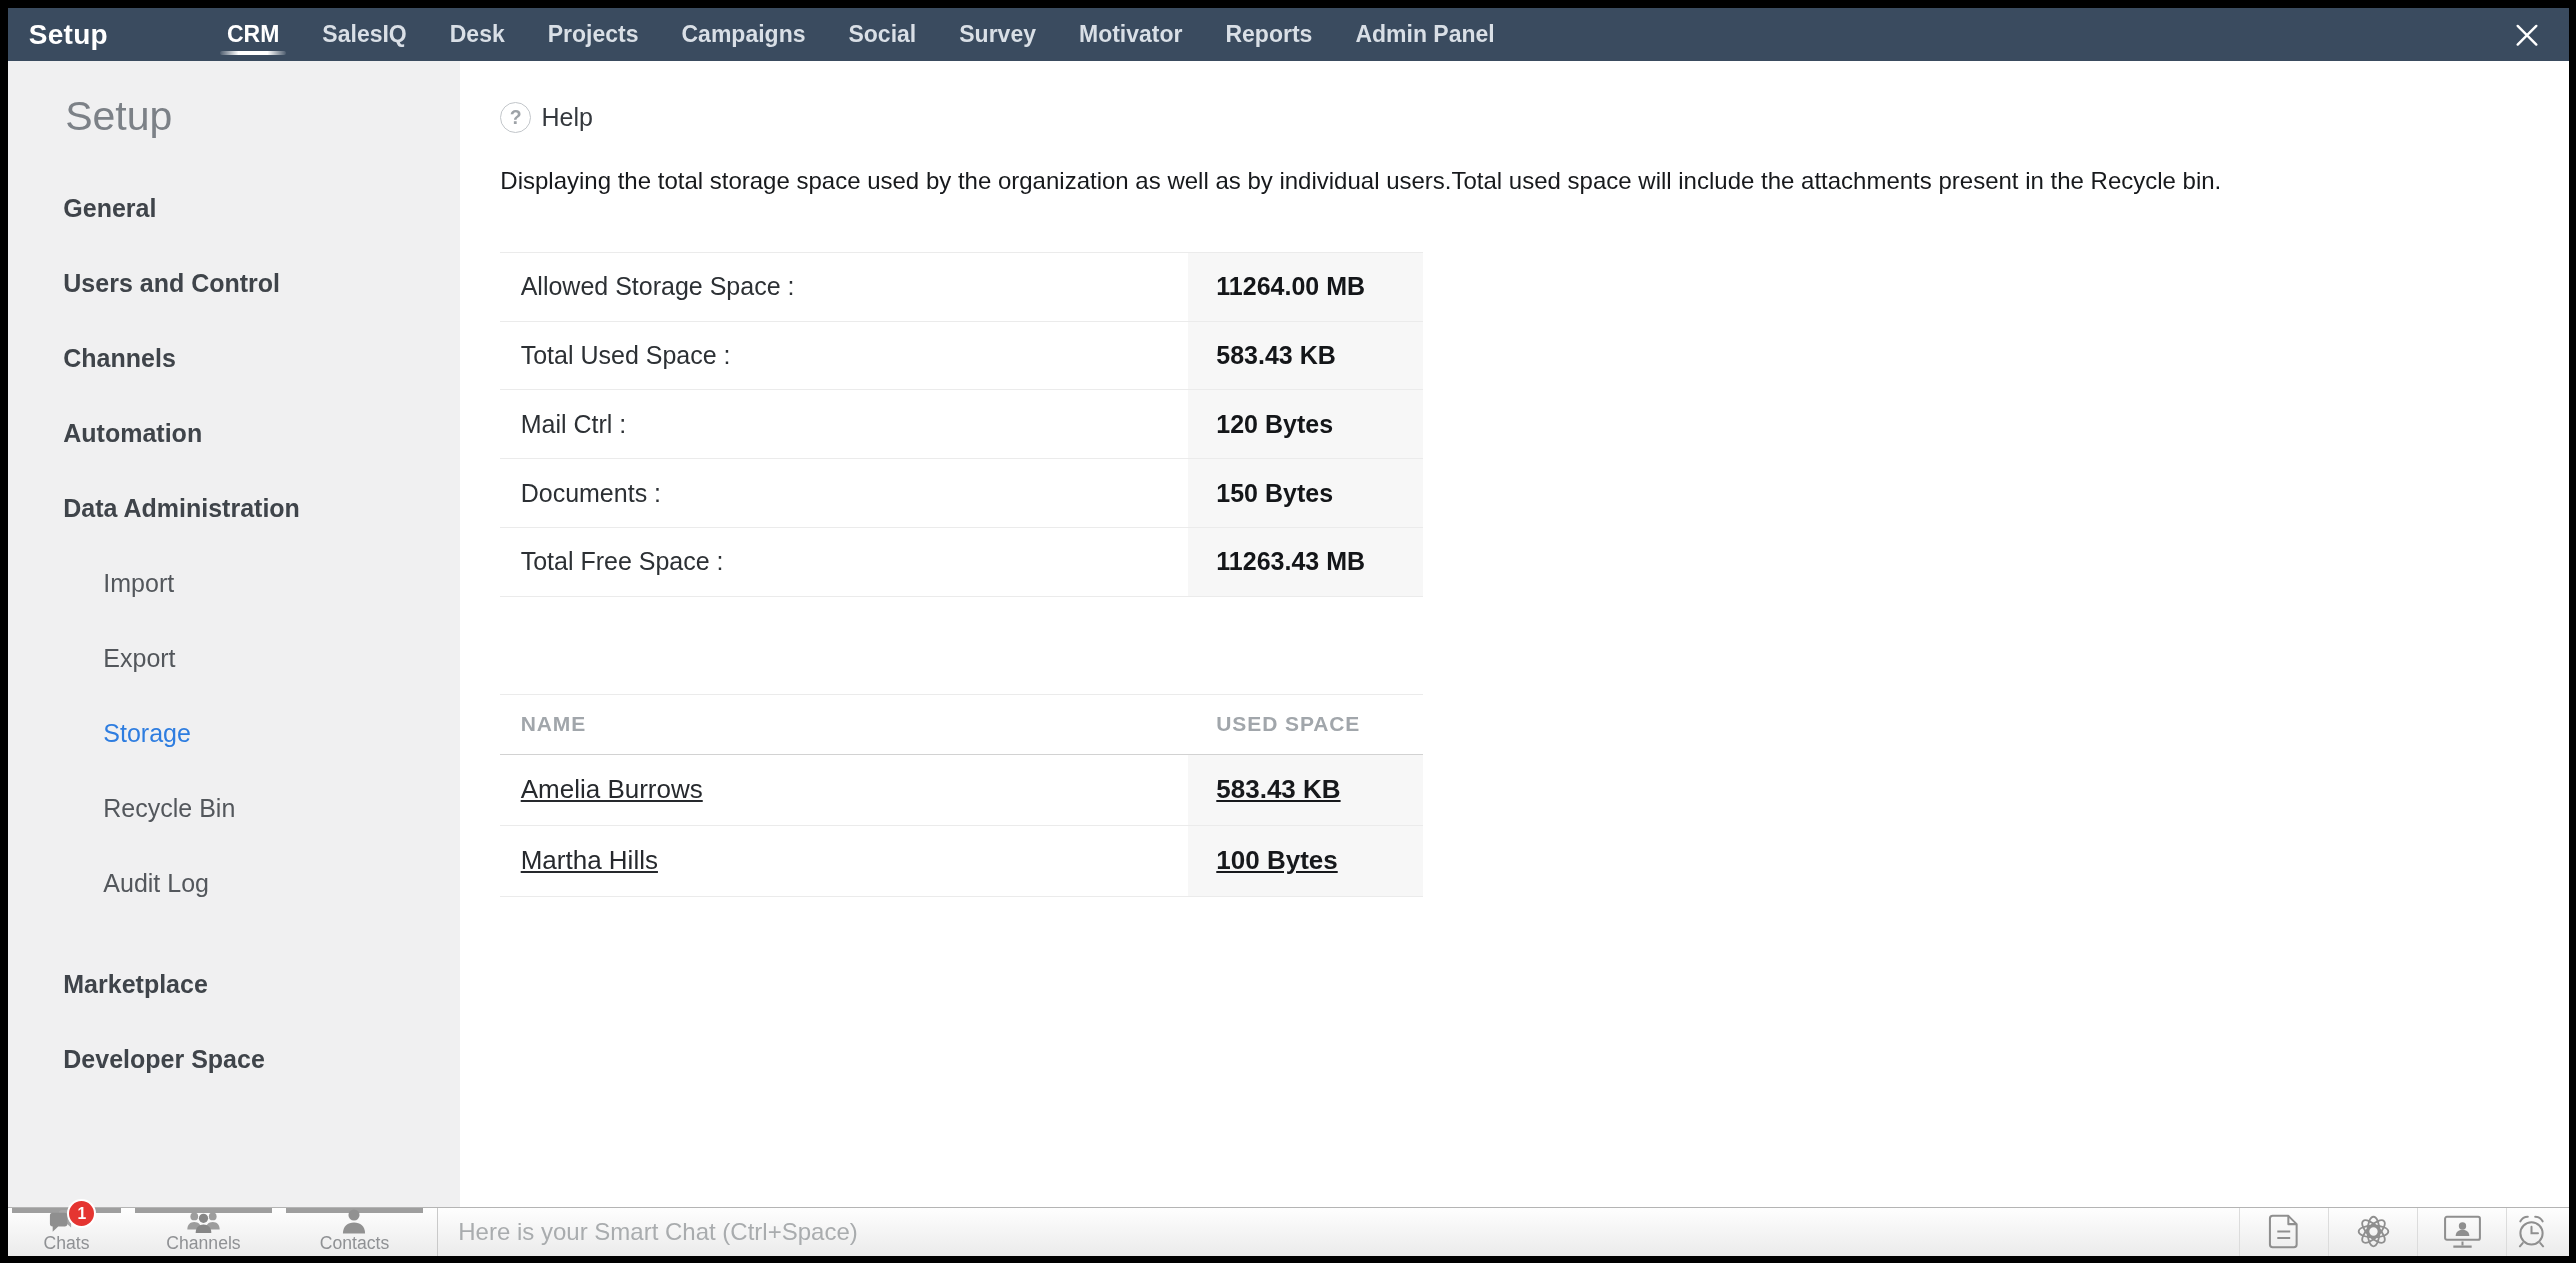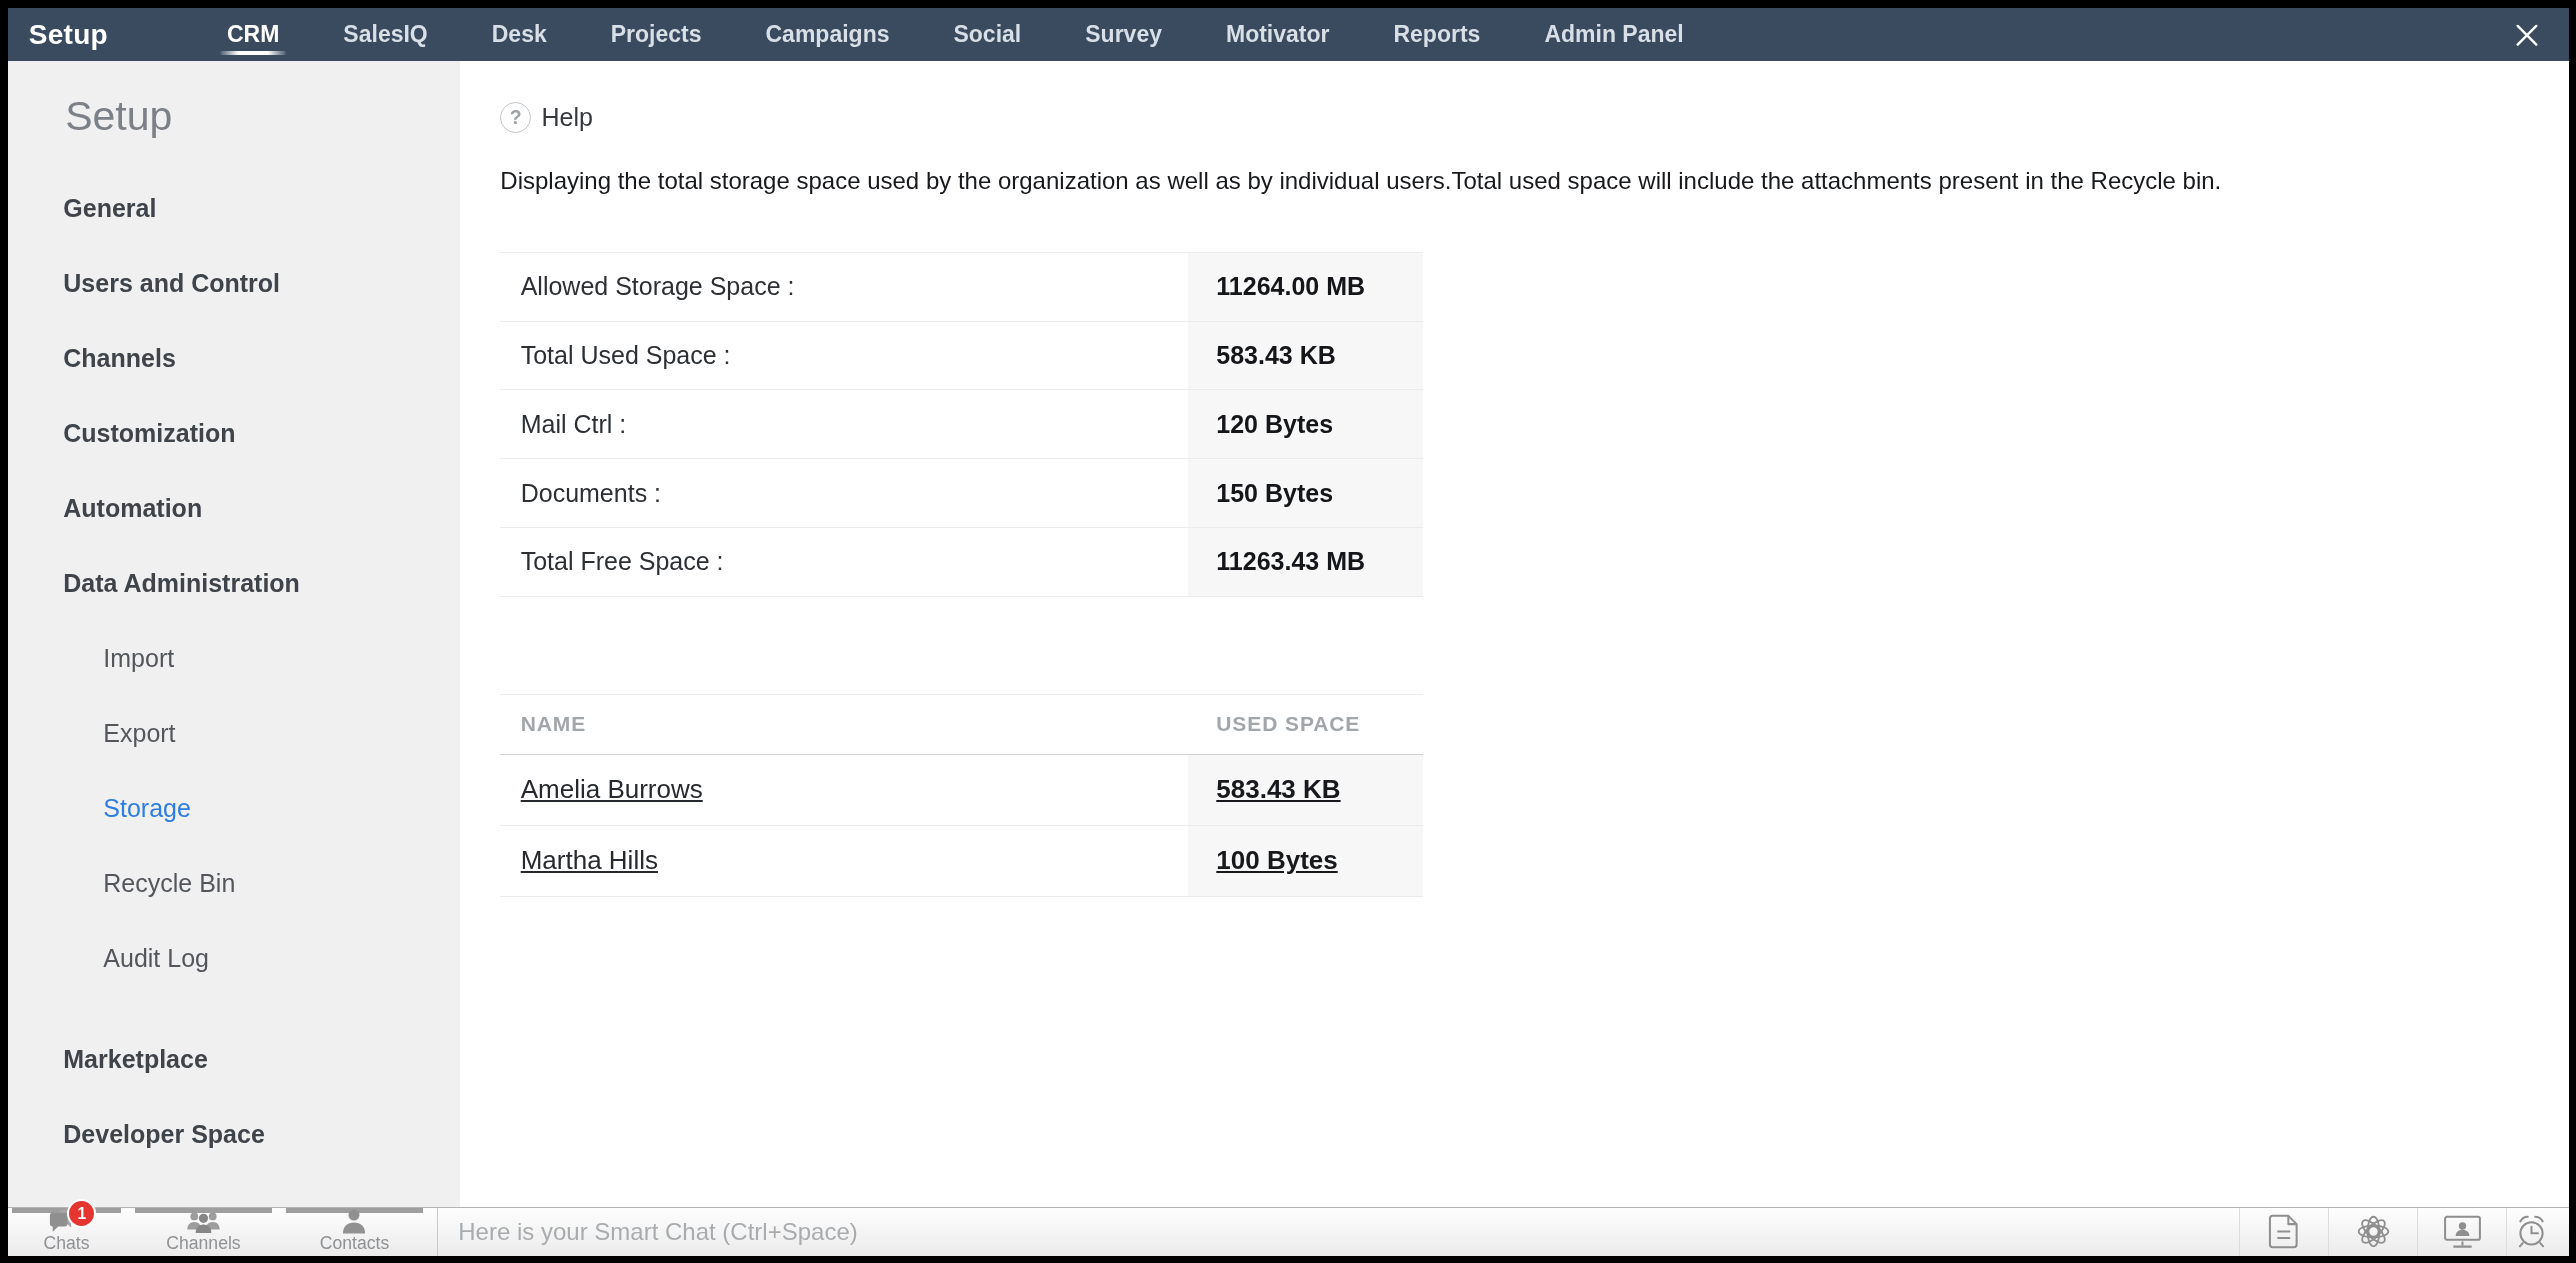--- a/index.html
+++ b/index.html
@@ -4,21 +4,21 @@
 <style>
   html,body{margin:0;padding:0;width:2576px;height:1264px;background:#000;overflow:hidden;
     font-family:"Liberation Sans","DejaVu Sans",sans-serif;}
   .window{position:absolute;top:8.3px;left:8.3px;right:7.4px;bottom:7.4px;background:#404040;
     display:flex;flex-direction:column;}
 
   
   .topbar{height:53px;flex:none;background:var(--topbar-bg,#3a4b5f);display:flex;align-items:center;
     position:relative;padding-left:20.4px;}
   .app-title{color:#fff;font-size:28px;font-weight:bold;margin-right:119px;letter-spacing:0.3px;}
-  .topbar-nav{display:flex;height:100%;align-items:center;gap:64px;}
+  .topbar-nav{display:flex;height:100%;align-items:center;gap:43px;}
   .nav-tab{position:relative;height:100%;display:flex;align-items:center;color:#d9dfe6;
     font-size:23px;font-weight:600;cursor:pointer;white-space:nowrap;}
   .nav-tab.active{color:#fff;}
   .tab-underline{position:absolute;left:-6.5px;right:-6.5px;bottom:6.5px;height:3.7px;border-radius:1.9px;
     background:linear-gradient(90deg,rgba(255,255,255,.1),#fff 28%,#fff 72%,rgba(255,255,255,.1));}
   .close-btn{position:absolute;right:26px;top:50%;transform:translateY(-50%);cursor:pointer;
     width:31.5px;height:31.5px;display:flex;align-items:center;justify-content:center;}
 
   
   .mid{flex:1;display:flex;min-height:0;}
@@ -105,21 +105,20 @@
   </header>
 
   <div class="mid">
 
     <aside class="sidebar">
       <h1>Setup</h1>
       <nav>
           <div class="side-item section">General</div>
           <div class="side-item section">Users and Control</div>
           <div class="side-item section">Channels</div>
-          <div class="side-item section">Customization</div>
           <div class="side-item section">Automation</div>
           <div class="side-item section">Data Administration</div>
           <div class="side-item sub">Import</div>
           <div class="side-item sub">Export</div>
           <div class="side-item sub active">Storage</div>
           <div class="side-item sub">Recycle Bin</div>
           <div class="side-item sub">Audit Log</div>
           <div class="side-item section gap">Marketplace</div>
           <div class="side-item section">Developer Space</div>
         </nav>

